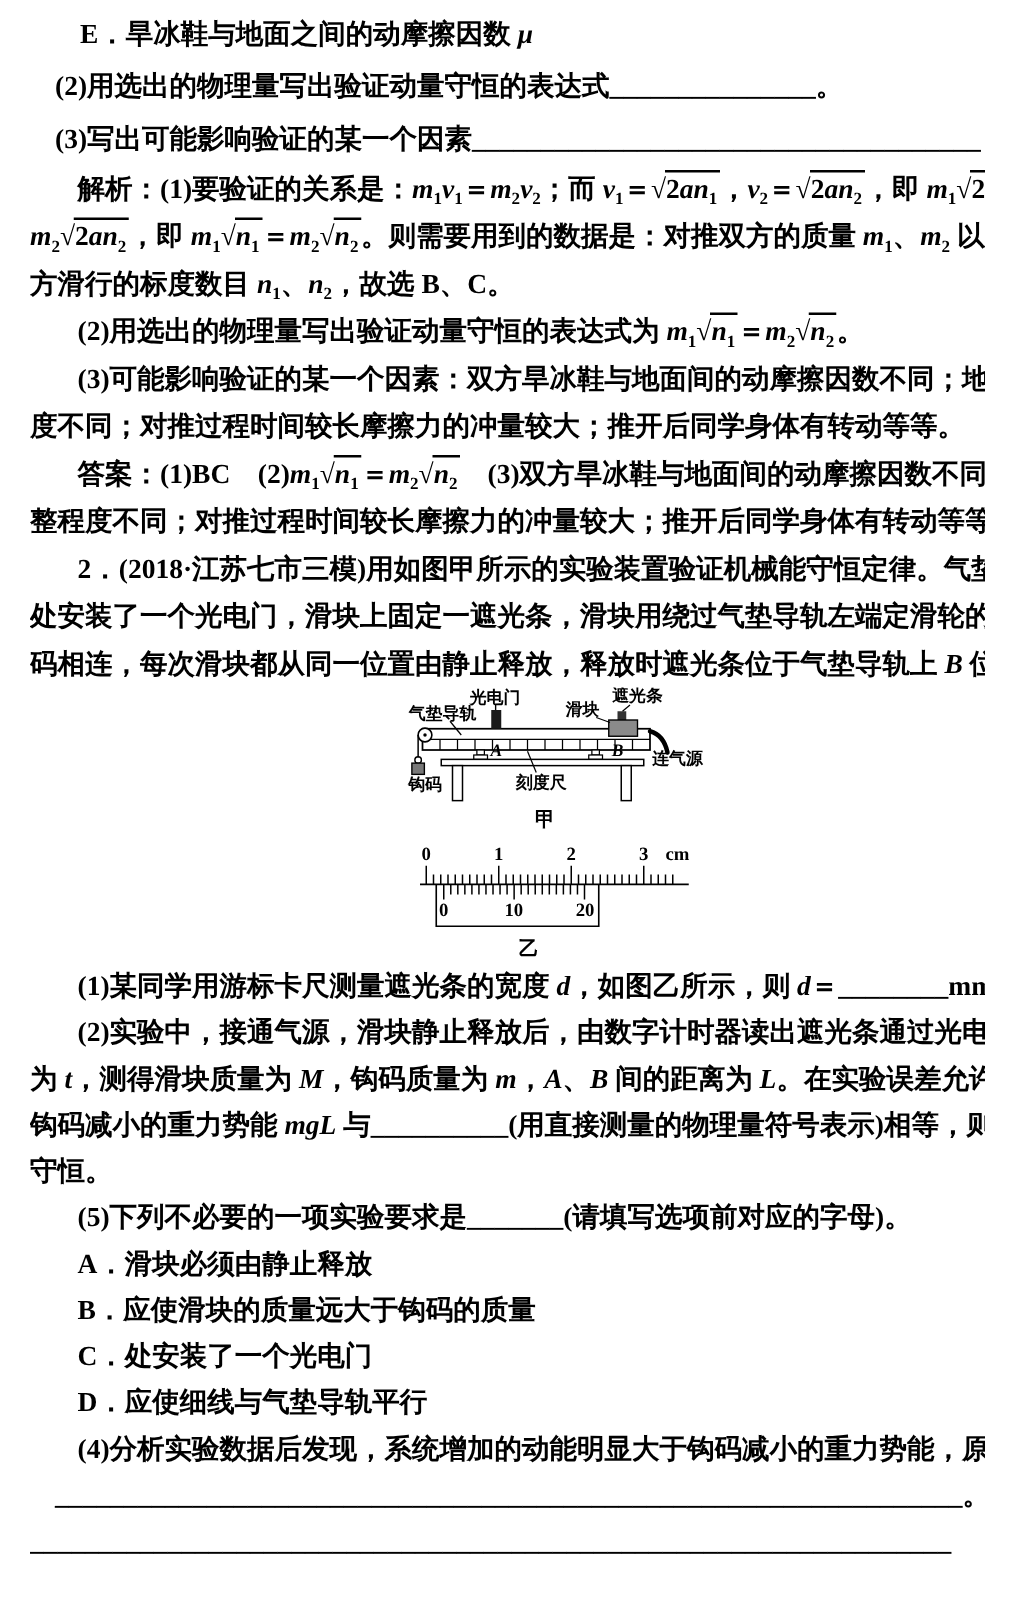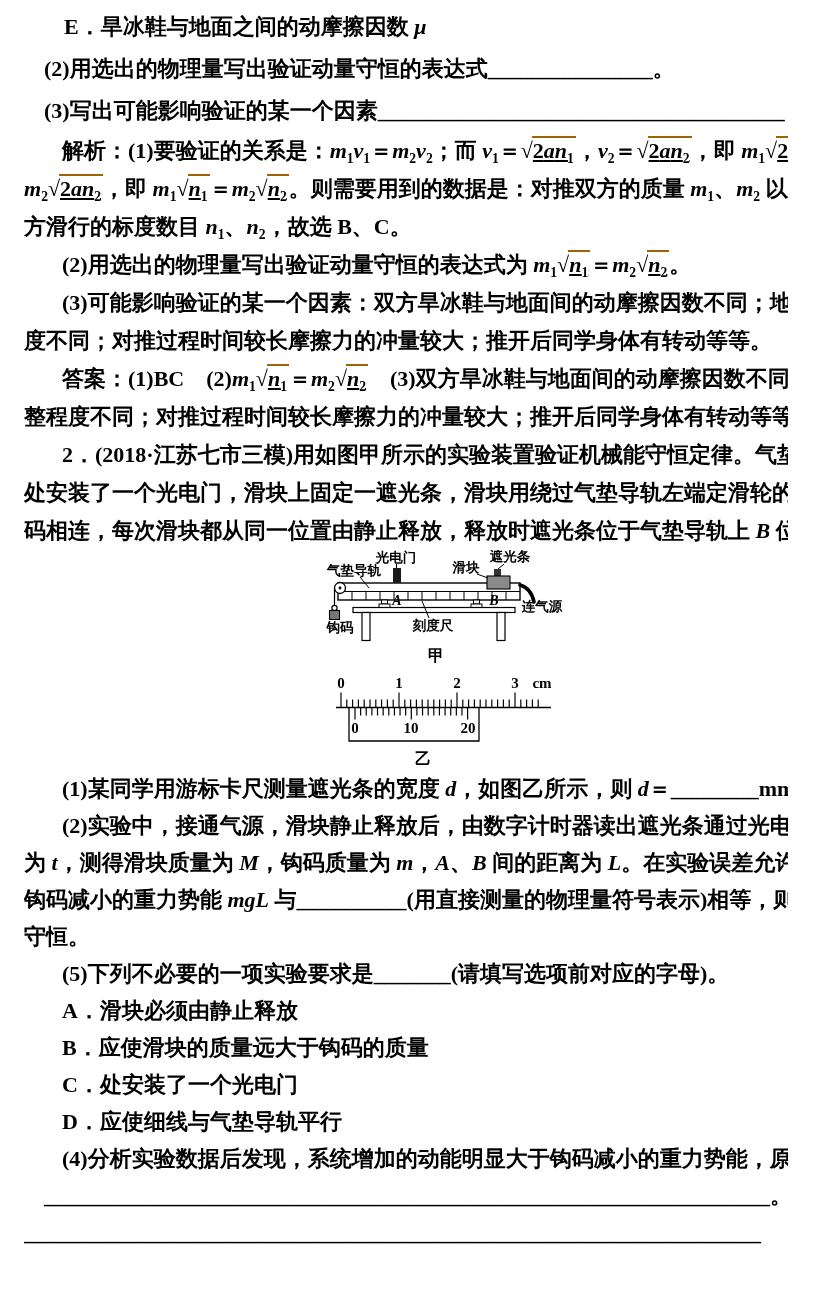--- a/index.html
+++ b/index.html
@@ -13,21 +13,21 @@
   .s1 .ln{line-height:42px;}
   .s2 .ln{line-height:38px;}
   .s3 .ln{line-height:37px;}
   .ind2{padding-left:38px;}
   .ind1{padding-left:20px;}
   .indE{padding-left:40px;}
   i{font-family:"Liberation Serif","DejaVu Serif",serif;}
   sub{font-size:0.62em;line-height:0;}
   .sqrt{white-space:nowrap;}
   .sqrt .rd{font-style:normal;letter-spacing:-1px;}
-  .sqrt .vc{border-top:2px solid #a16207;padding:0 2px 0 1px;text-decoration:underline;}
+  .sqrt .vc{border-top:2px solid #000000;padding:0 2px 0 1px;}
   .blankline{letter-spacing:0;}
   
   .fig{display:block;}
   .fig-jia{margin-left:276px;}
   .fig-yi{margin-left:294px;margin-top:2px;}
   svg text{font-family:"Liberation Serif","DejaVu Serif",serif;font-weight:bold;}
   svg .cjk{font-size:13.5px;}
   svg .cap{font-size:16px;}
   svg .var{font-style:italic;font-size:14px;}
   svg .num{font-size:15px;}

